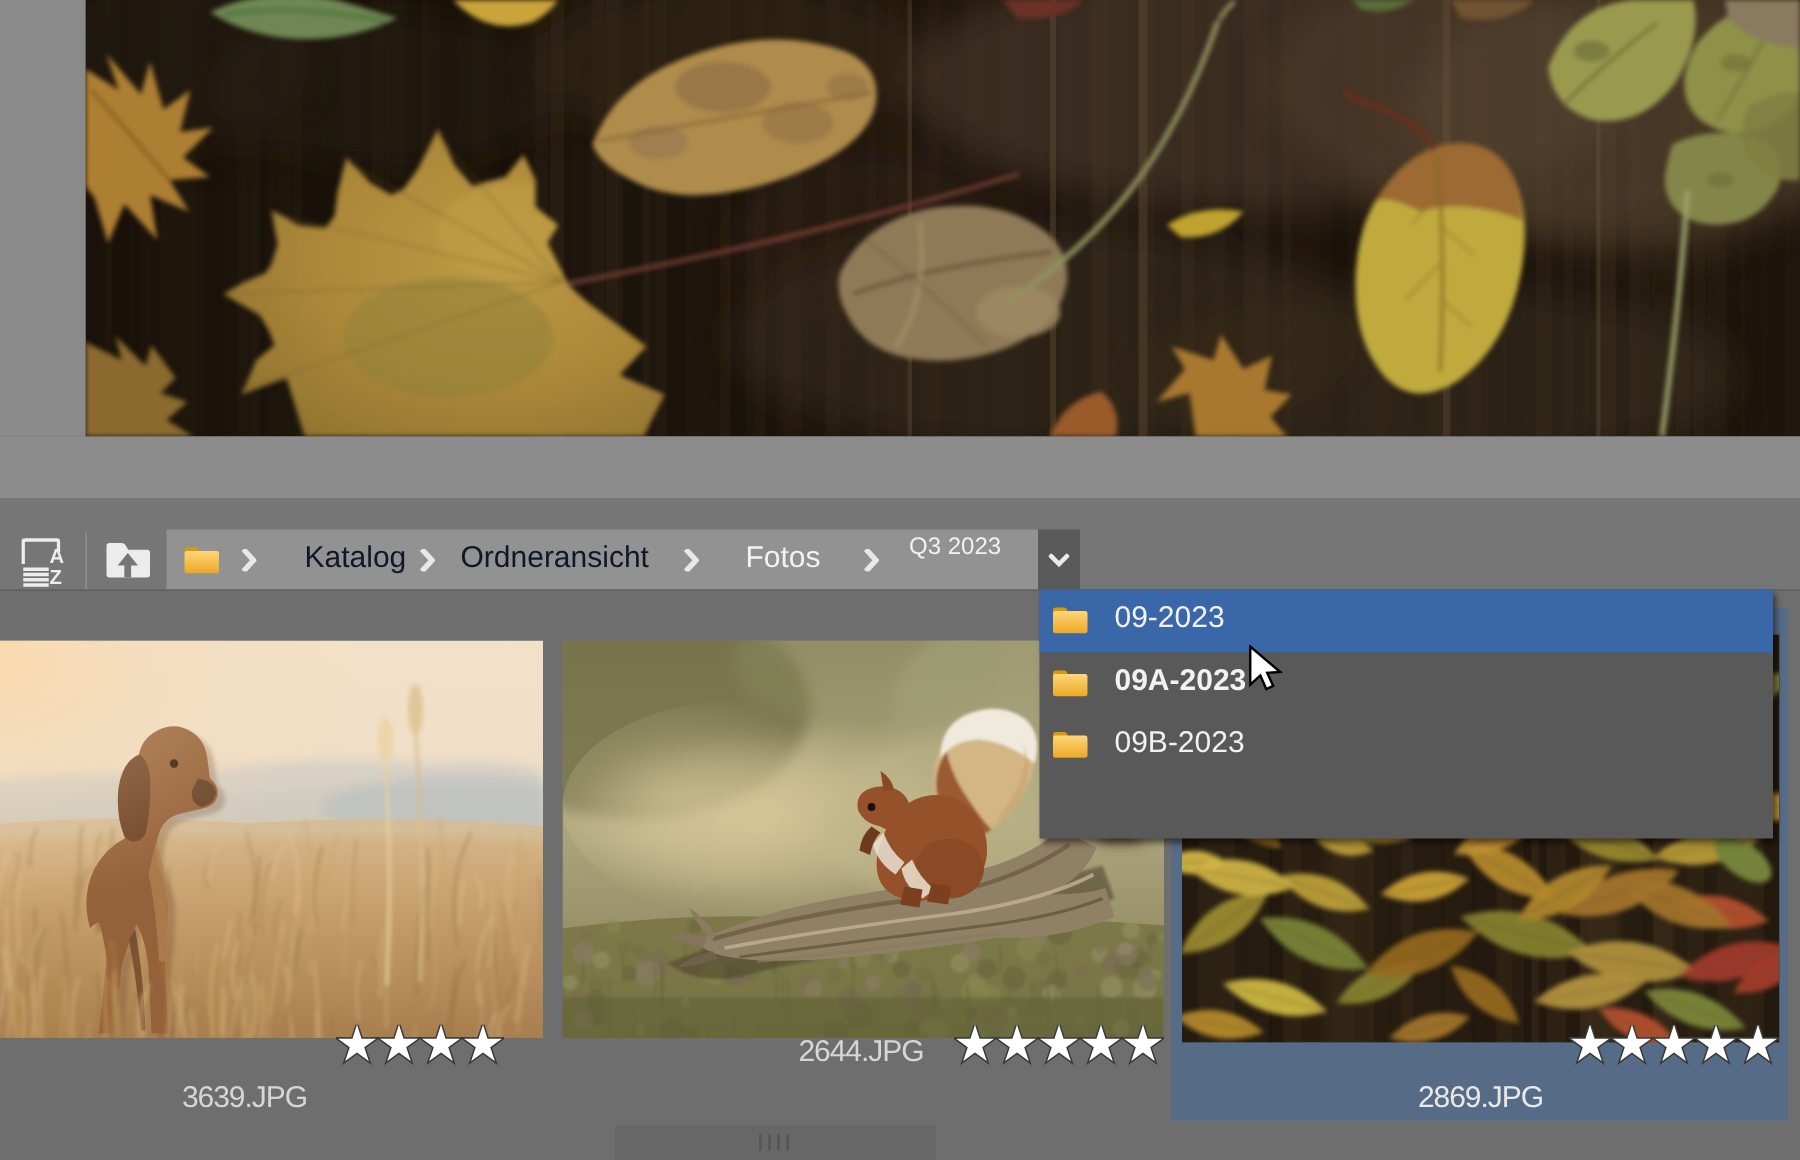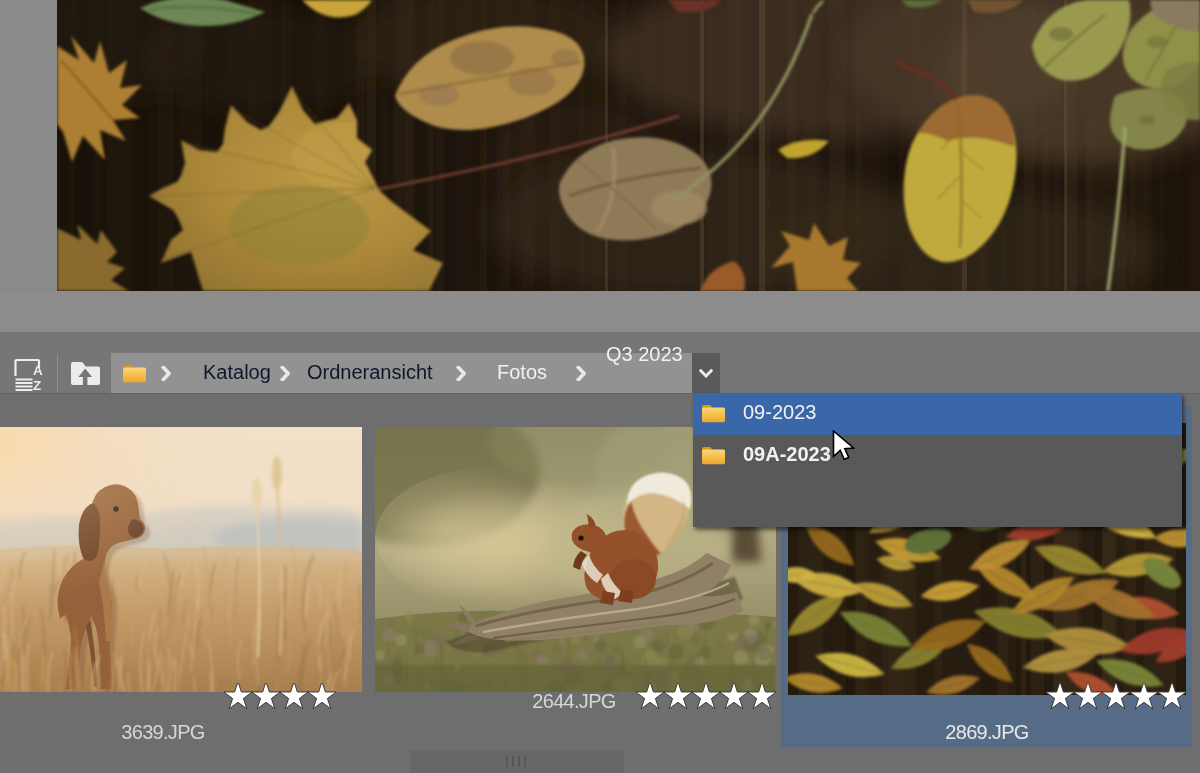--- a/index.html
+++ b/index.html
@@ -279,21 +279,21 @@
         <stop offset="1" stop-color="#eca825"></stop>
       </linearGradient>
     </defs>
   </svg>
 <svg class="abs" style="left:161px;top:366px" width="10" height="15" viewBox="0 0 10 15">
     <polyline points="2.5,1.5 8,7.5 2.5,13.5" fill="none" stroke="#e8e8e8" stroke-width="3.6" stroke-linecap="square" stroke-linejoin="miter"></polyline>
   </svg>
 <div class="abs" style="left:203px;top:361px;font-size:20px;color:#0f172a;">Katalog</div>
 <div class="abs" style="left:307px;top:361px;font-size:20px;color:#0f172a;">Ordneransicht</div>
 <div class="abs" style="left:497px;top:361px;font-size:20px;color:#f2f2f2;">Fotos</div>
-<div class="abs" style="left:606px;top:343px;font-size:20px;color:#f2f2f2;">Q3 2023</div>
+<div class="abs" style="left:606px;top:356px;font-size:16px;color:#f2f2f2;">Q3 2023</div>
 <svg class="abs" style="left:280px;top:366px" width="10" height="15" viewBox="0 0 10 15">
     <polyline points="2.5,1.5 8,7.5 2.5,13.5" fill="none" stroke="#e8e8e8" stroke-width="3.6" stroke-linecap="square" stroke-linejoin="miter"></polyline>
   </svg>
 <svg class="abs" style="left:456px;top:366px" width="10" height="15" viewBox="0 0 10 15">
     <polyline points="2.5,1.5 8,7.5 2.5,13.5" fill="none" stroke="#e8e8e8" stroke-width="3.6" stroke-linecap="square" stroke-linejoin="miter"></polyline>
   </svg>
 <svg class="abs" style="left:576px;top:366px" width="10" height="15" viewBox="0 0 10 15">
     <polyline points="2.5,1.5 8,7.5 2.5,13.5" fill="none" stroke="#e8e8e8" stroke-width="3.6" stroke-linecap="square" stroke-linejoin="miter"></polyline>
   </svg>
 <div class="abs" style="left:692px;top:353px;width:28px;height:40px;background:#5a5a5a;"></div>
@@ -987,30 +987,37 @@
     <polygon points="98.0,-1.5 101.4,9.0 112.4,8.9 103.4,15.4 106.9,25.8 98.0,19.3 89.1,25.8 92.6,15.4 83.6,8.9 94.6,9.0" fill="#ffffff" stroke="#3a3a3a" stroke-width="1"></polygon>
     <polygon points="126.0,-1.5 129.4,9.0 140.4,8.9 131.4,15.4 134.9,25.8 126.0,19.3 117.1,25.8 120.6,15.4 111.6,8.9 122.6,9.0" fill="#ffffff" stroke="#3a3a3a" stroke-width="1"></polygon>
   </svg>
 <div class="abs" style="left:63px;top:721px;width:200px;text-align:center;font-size:20px;letter-spacing:-0.7px;color:#d6d6d6;">3639.JPG</div>
 <div class="abs" style="left:474px;top:690px;width:200px;text-align:center;font-size:20px;letter-spacing:-0.7px;color:#d6d6d6;">2644.JPG</div>
 <div class="abs" style="left:887px;top:721px;width:200px;text-align:center;font-size:20px;letter-spacing:-0.7px;color:#e8e8e8;">2869.JPG</div>
 <div class="abs" style="left:410px;top:750px;width:214px;height:23px;background:#676767;"></div>
 <svg class="abs" style="left:505px;top:755px" width="24" height="13" viewBox="0 0 24 13">
     <path d="M2 1 L2 12 M8 1 L8 12 M14 1 L14 12 M20 1 L20 12" stroke="#575757" stroke-width="2"></path>
   </svg>
-<div class="abs" id="menu" style="left:693px;top:393px;width:489px;height:134px;background:#595959;box-shadow:2px 3px 4px rgba(0,0,0,0.5);">
+<div class="abs" id="menu" style="left:693px;top:393px;width:489px;height:166px;background:#595959;box-shadow:2px 3px 4px rgba(0,0,0,0.5);">
     <div style="position:relative;height:41.5px;background:#3a67a8;">
       <div style="position:absolute;left:8px;top:10px;"><svg width="25" height="20" viewBox="0 0 25 20">
           <path d="M1 4 Q1 2 3 2 L8.5 2 Q9.8 2 10.3 3.2 L11.3 5.2 L1 5.2 Z" fill="#d9990e"></path>
           <rect x="1" y="4.4" width="23" height="14.8" rx="1.6" fill="url(#fgrad)"></rect>
         </svg></div>
       <div style="position:absolute;left:50px;top:8px;font-size:20px;color:#f2f2f2;">09-2023</div>
     </div>
     <div style="position:relative;height:41.5px;">
       <div style="position:absolute;left:8px;top:10px;"><svg width="25" height="20" viewBox="0 0 25 20">
           <path d="M1 4 Q1 2 3 2 L8.5 2 Q9.8 2 10.3 3.2 L11.3 5.2 L1 5.2 Z" fill="#d9990e"></path>
           <rect x="1" y="4.4" width="23" height="14.8" rx="1.6" fill="url(#fgrad)"></rect>
         </svg></div>
       <div style="position:absolute;left:50px;top:8px;font-size:20px;color:#f2f2f2;font-weight:bold;">09A-2023</div>
     </div>
+    <div style="position:relative;height:41.5px;">
+      <div style="position:absolute;left:8px;top:10px;"><svg width="25" height="20" viewBox="0 0 25 20">
+          <path d="M1 4 Q1 2 3 2 L8.5 2 Q9.8 2 10.3 3.2 L11.3 5.2 L1 5.2 Z" fill="#d9990e"></path>
+          <rect x="1" y="4.4" width="23" height="14.8" rx="1.6" fill="url(#fgrad)"></rect>
+        </svg></div>
+      <div style="position:absolute;left:50px;top:8px;font-size:20px;color:#f2f2f2;">09B-2023</div>
+    </div>
   </div>
 <svg class="abs" style="left:832px;top:430px" width="23" height="32" viewBox="0 0 23 32">
     <path d="M1.5 1 L1.5 26.5 L8.2 20.3 L12.2 29.4 L16.8 27.3 L12.8 18.6 L21.5 18 Z" fill="#ffffff" stroke="#000000" stroke-width="1.6" stroke-linejoin="miter"></path>
   </svg>
 </body></html>

